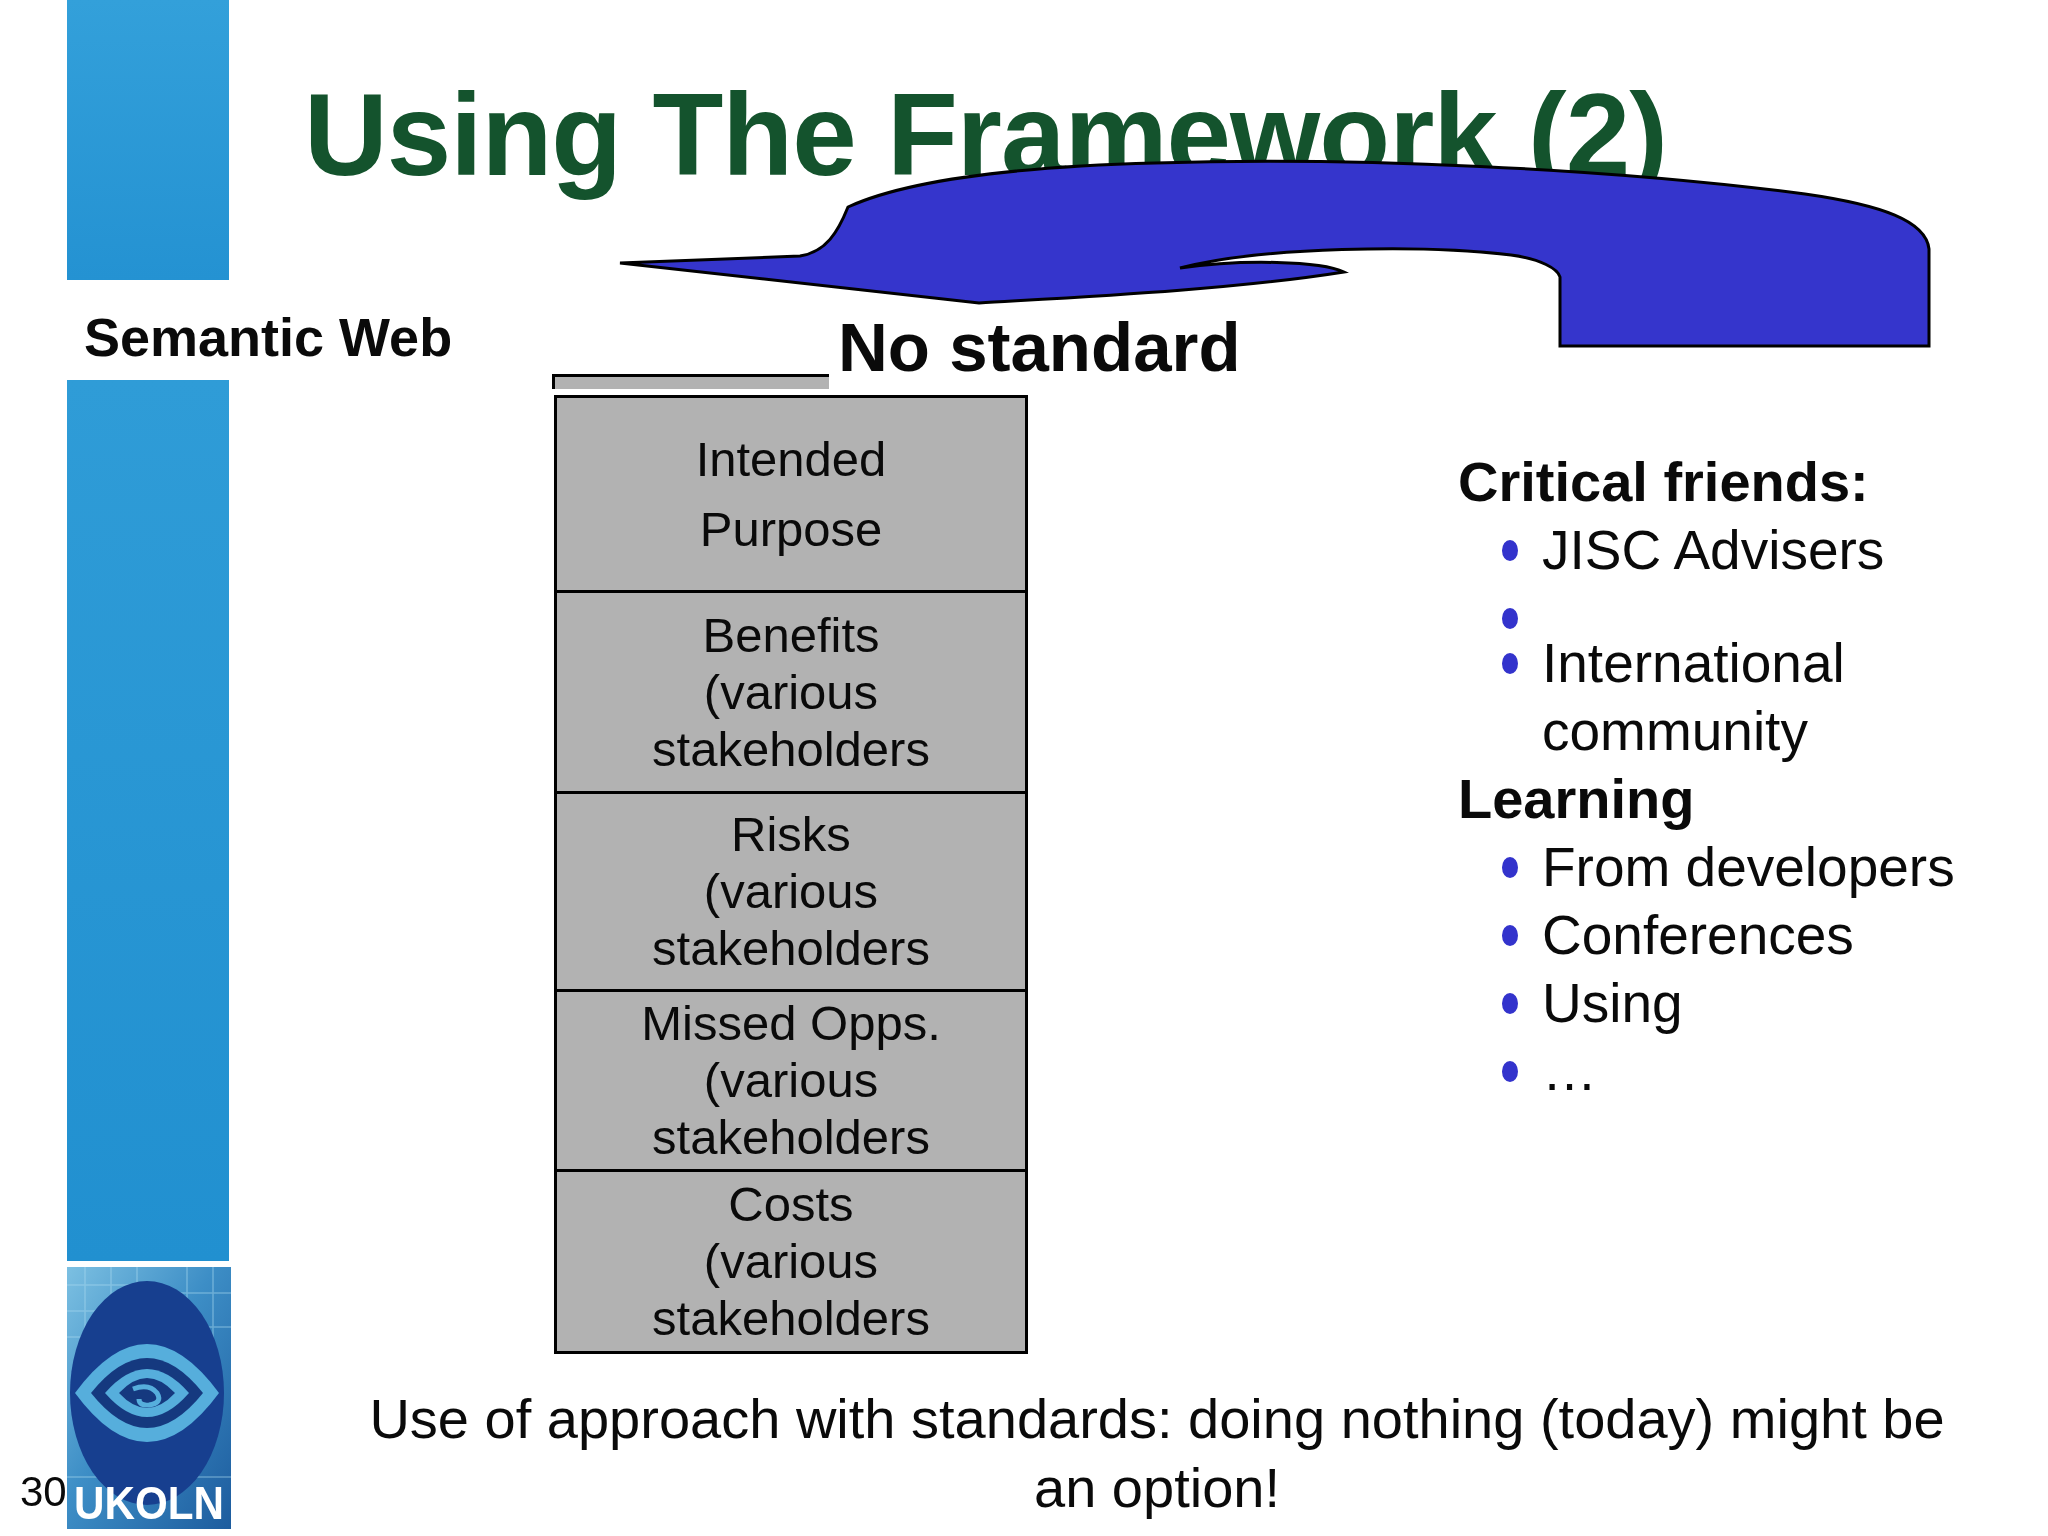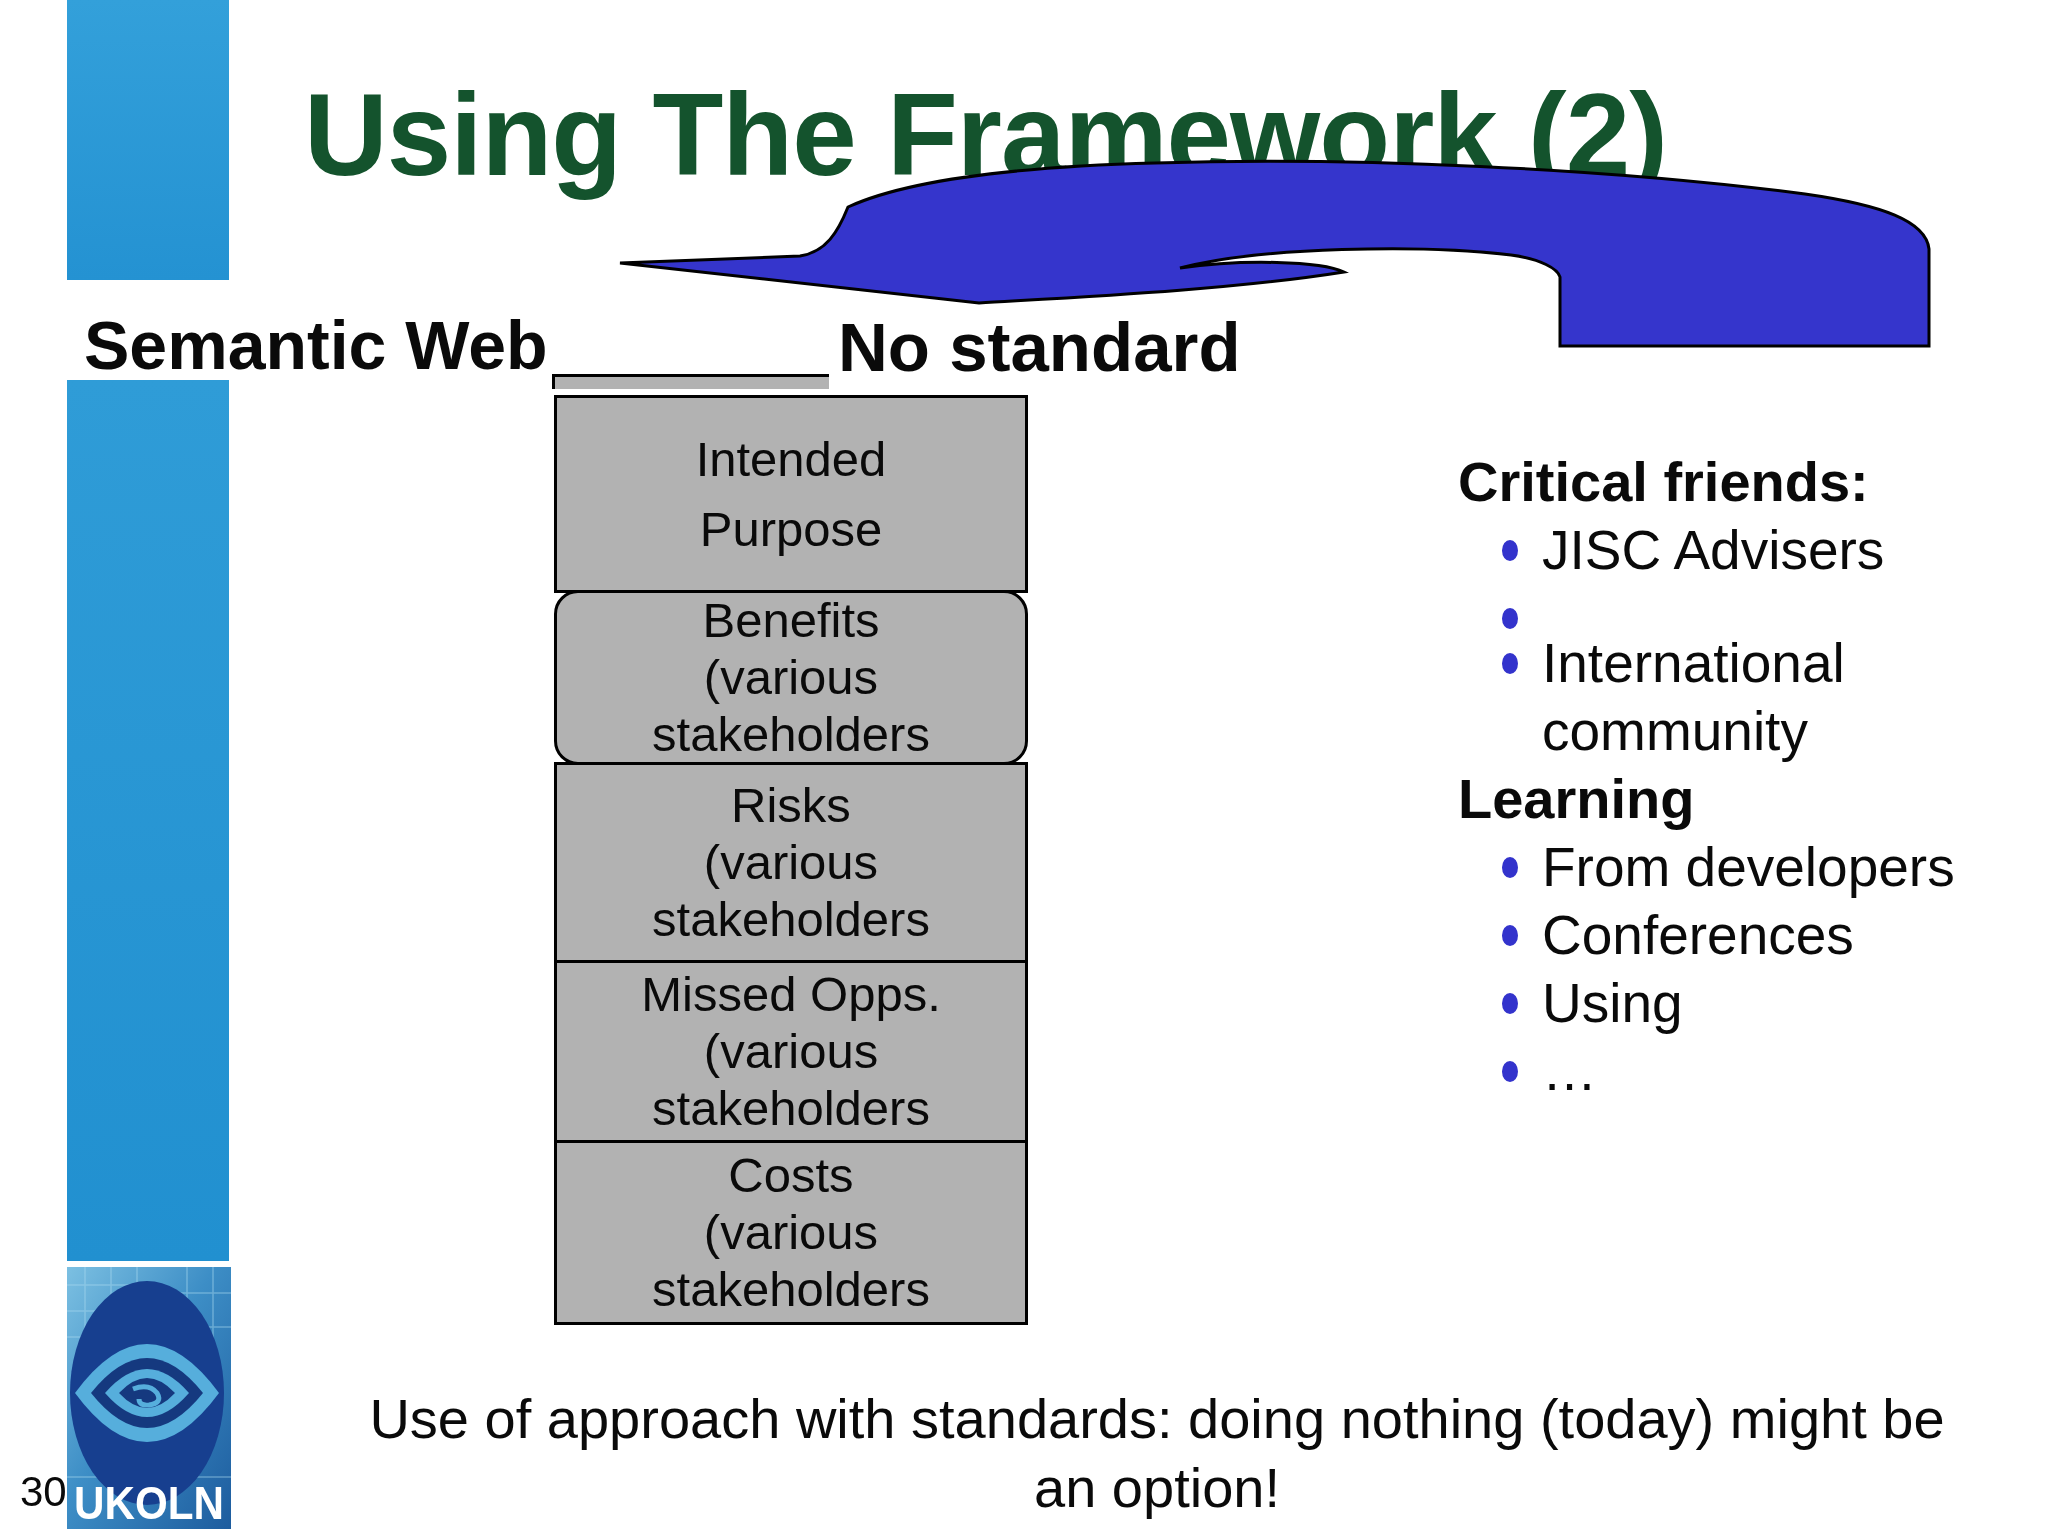--- a/index.html
+++ b/index.html
@@ -26,21 +26,21 @@
   
   .title {
     left: 304px; top: 68px; width: 1500px;
     font-size: 116px; font-weight: bold; letter-spacing: -1px;
     color: #14532d; white-space: nowrap;
   }
 
   
   .label-semweb {
     left: 84px; top: 306px;
-    font-size: 68px; font-weight: bold; white-space: nowrap;
+    font-size: 54px; font-weight: bold; white-space: nowrap;
   }
   .label-nostd {
     left: 838px; top: 308px;
     font-size: 69px; font-weight: bold; white-space: nowrap;
   }
 
   
   .arrow-svg { left: 600px; top: 140px; width: 1350px; height: 225px; }
 
   
@@ -55,21 +55,21 @@
     width: 474px;
     border: 3px solid #000;
     background: #b2b2b2;
     margin-top: -3px;
     display: flex; align-items: center; justify-content: center;
     text-align: center;
     font-size: 49px; line-height: 57px;
     white-space: pre-line;
   }
   .stack-box.first { margin-top: 16px; height: 198px; line-height: 70px; }
-  .stack-box.h2 { height: 175px; border-radius: 24px; }
+  .stack-box.h2 { height: 204px; }
   .stack-box.h3 { height: 201px; }
   .stack-box.h4 { height: 183px; }
   .stack-box.h5 { height: 185px; }
 
   
   .right-col { left: 1458px; top: 448px; width: 600px; }
   .rc-heading {
     font-size: 56px; font-weight: bold; line-height: 68px;
     white-space: nowrap;
   }

